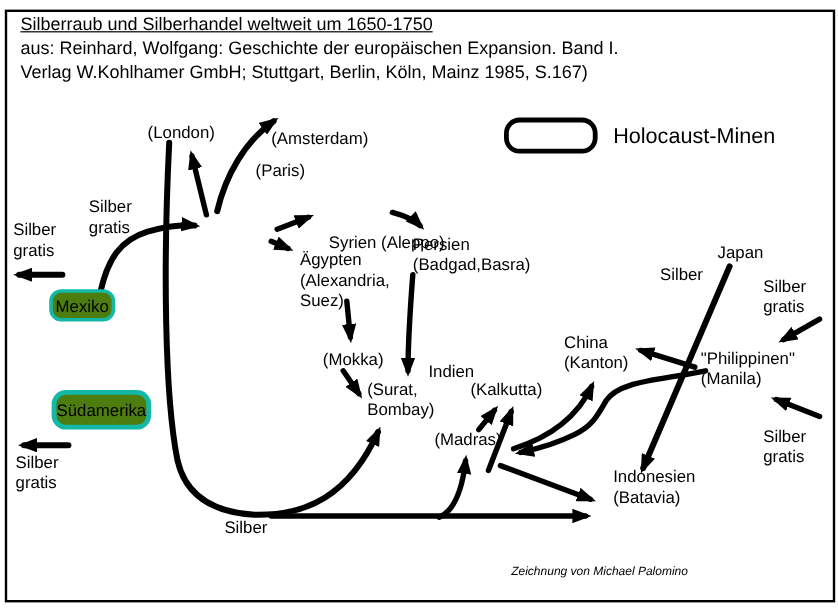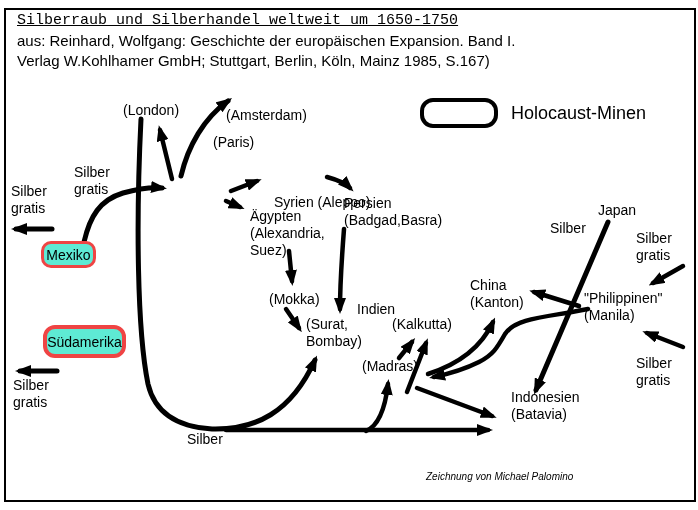--- a/index.html
+++ b/index.html
@@ -18,27 +18,27 @@
   .art{position:absolute;left:0;top:0;}
   .lbl{
     position:absolute;
     font-size:14px;line-height:17px;
     white-space:pre-line;
   }
   .header{
     position:absolute;left:17px;top:11px;
     font-size:15px;line-height:20px;
   }
-  .header .t{text-decoration:underline;font-family:Liberation Mono, monospace;}
+  .header .t{text-decoration:underline;}
   .minebox{
     position:absolute;
-    border:3px solid #ef4444;border-radius:10px;
+    border:3px solid #14b8a6;border-radius:10px;
     font-size:14px;text-align:center;
     display:flex;align-items:center;justify-content:center;
-    background:#5eead4;
+    background:#4d7c0f;
   }
   .legendbox{
     position:absolute;left:420px;top:98px;width:70px;height:22px;
     border:4px solid #000;border-radius:13px;background:#fff;
   }
   .credit{position:absolute;font-size:10px;font-style:italic;}
 </style>
 </head>
 <body>
 

